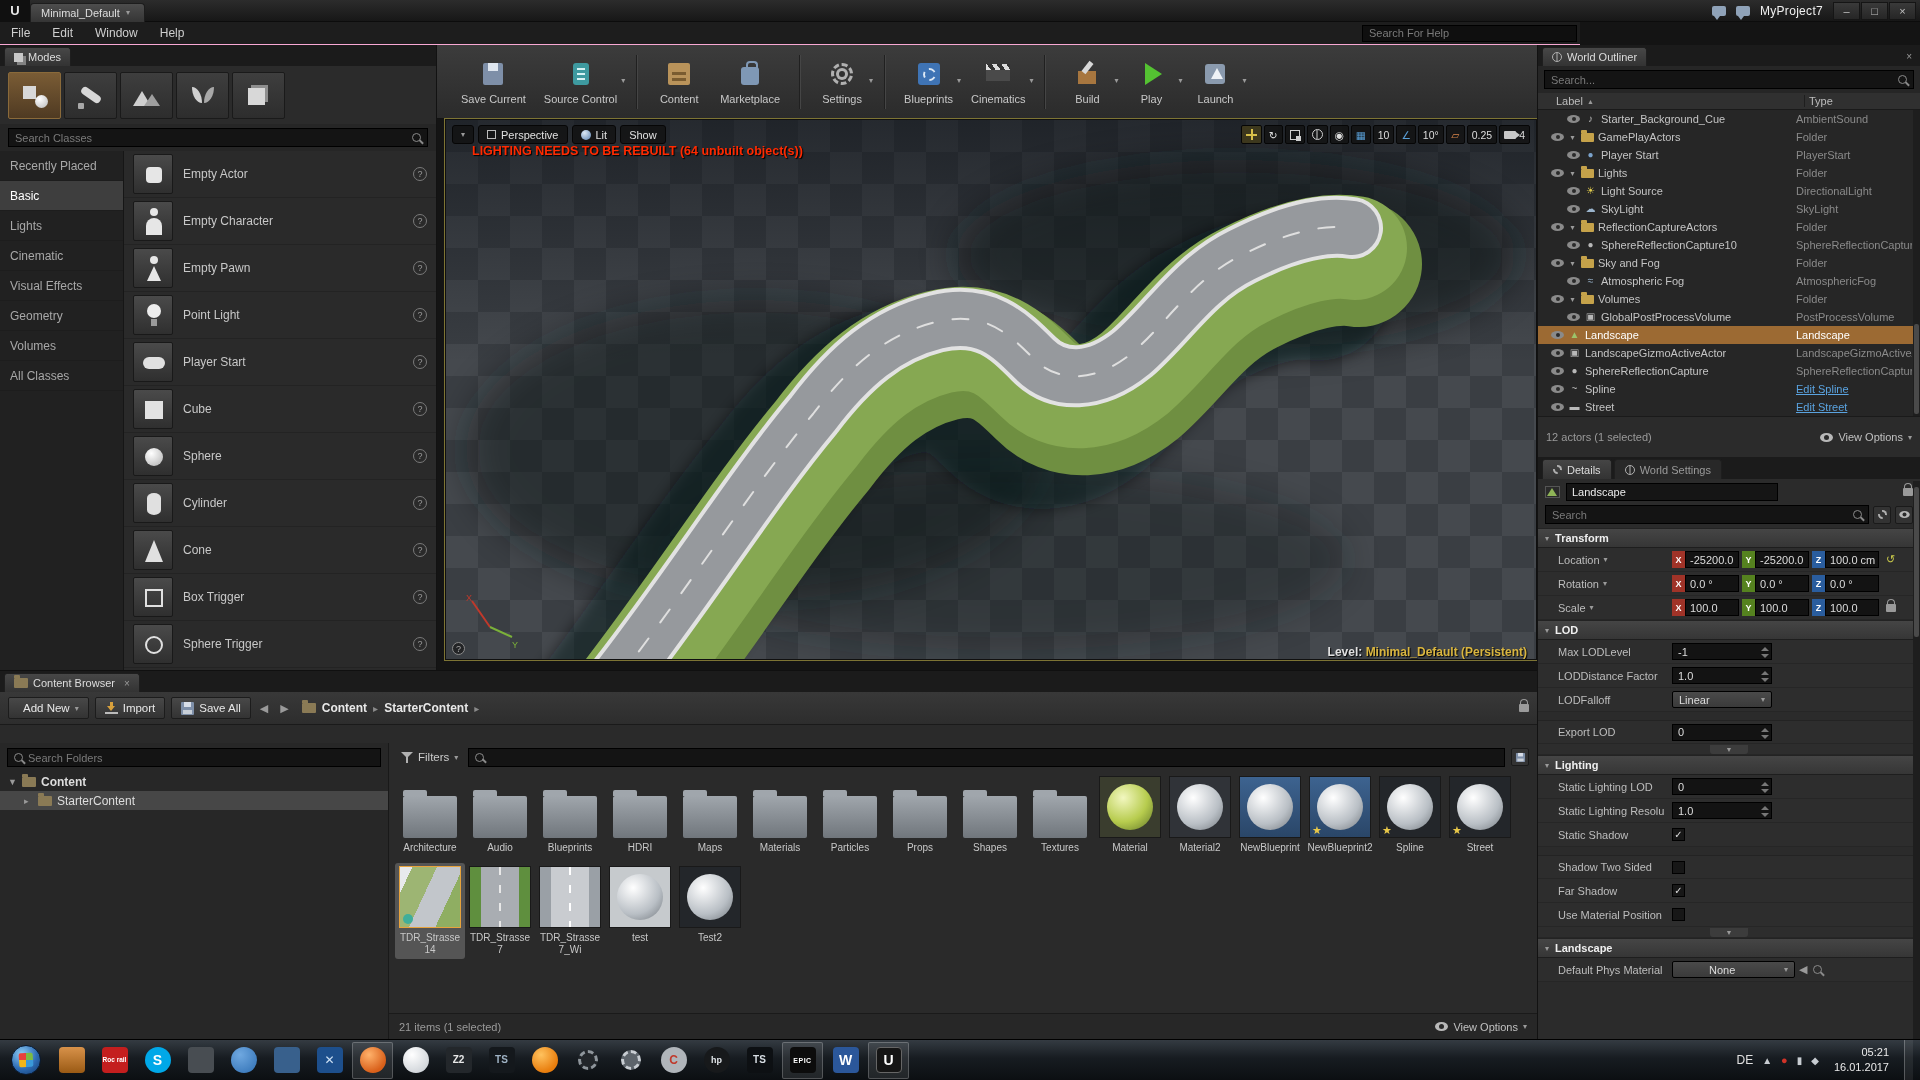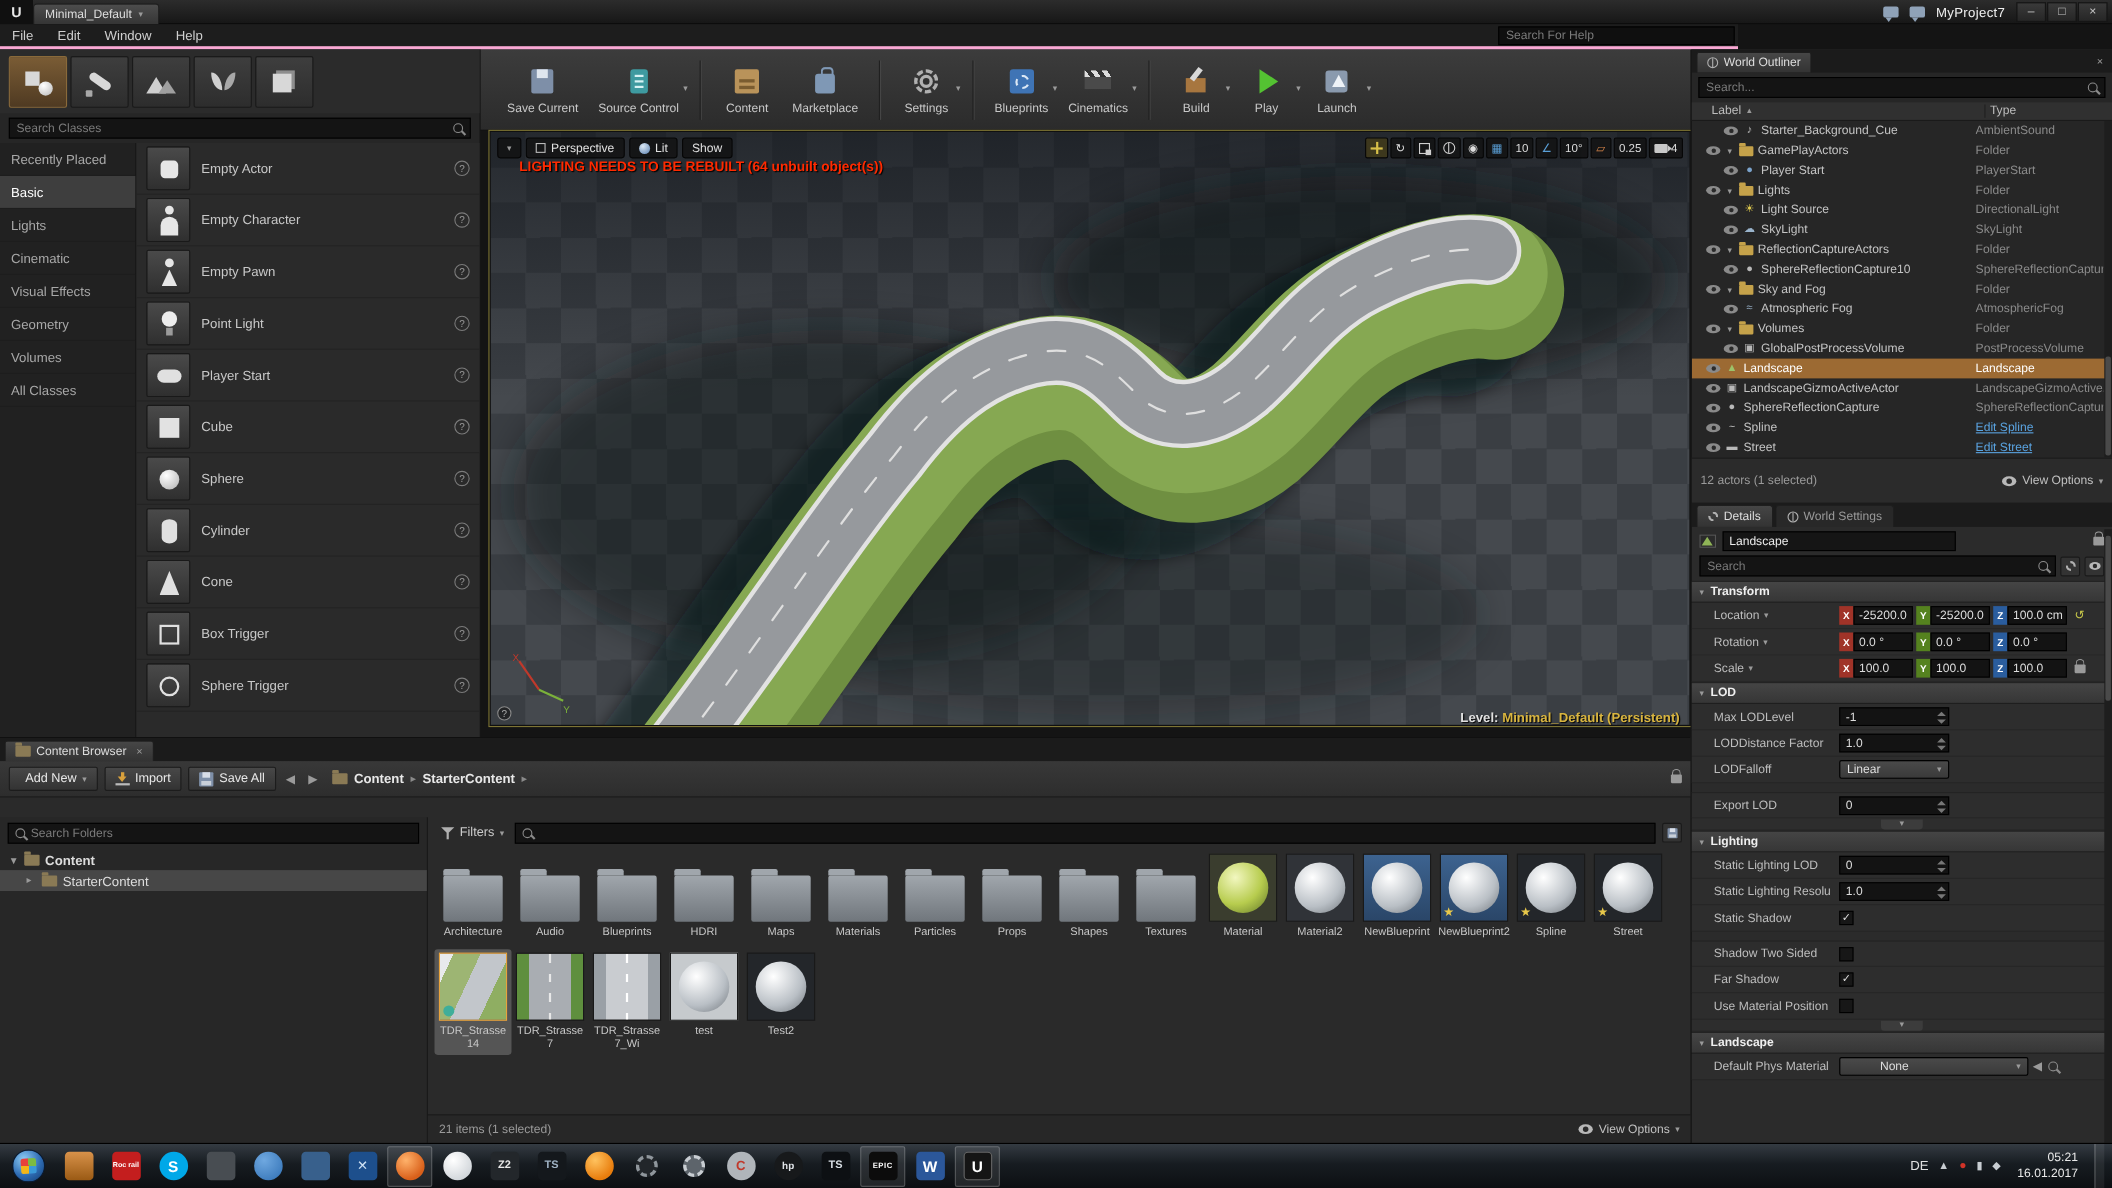--- a/index.html
+++ b/index.html
@@ -13,21 +13,21 @@
 .ue-logo{width:30px;height:22px;display:flex;align-items:center;justify-content:center;color:#e8e8e8;font-weight:bold;font-size:13px;background:#101010;}
 .doc-tab{height:19px;margin-top:3px;padding:0 14px 0 10px;background:linear-gradient(#4d4d4d,#353535);border-radius:4px 4px 0 0;color:#ddd;font-size:11px;display:flex;align-items:center;gap:6px;border:1px solid #1d1d1d;border-bottom:none;}
 .title-right{margin-left:auto;display:flex;align-items:center;gap:10px;padding-right:4px;}
 .bubble{width:14px;height:10px;background:#8fa2b8;border-radius:2px;position:relative;display:inline-block;}
 .bubble::after{content:"";position:absolute;left:2px;bottom:-4px;border-left:3px solid transparent;border-right:3px solid transparent;border-top:4px solid #8fa2b8;}
 .project-name{color:#f0f0f0;font-size:12px;font-weight:normal;letter-spacing:.3px;}
 .win-btns{display:flex;gap:1px;}
 .win-btn{width:27px;height:18px;display:flex;align-items:center;justify-content:center;color:#c2c2c2;font-size:11px;background:linear-gradient(#3a3a3a,#262626);border:1px solid #151515;}
 
 
-#menu-bar{position:absolute;left:0;top:22px;width:1580px;height:23px;background:#1d1d1d;display:flex;align-items:center;border-bottom:3px solid #f9a8d4;}
+#menu-bar{position:absolute;left:0;top:22px;width:1580px;height:23px;background:#1d1d1d;display:flex;align-items:center;border-bottom:1px solid #f9a8d4;}
 .menu-item{padding:0 11px;color:#cfcfcf;font-size:12px;height:100%;display:flex;align-items:center;}
 .help-search{margin-left:auto;margin-right:3px;width:215px;height:17px;background:#0f0f0f;border:1px solid #000;display:flex;align-items:center;padding:0 6px;}
 
 
 .panel-tabbar{height:21px;background:#1b1b1b;display:flex;align-items:flex-end;padding:0 4px;flex:none;}
 .panel-tab{height:19px;background:linear-gradient(#474747,#333);border-radius:3px 3px 0 0;padding:0 9px;display:flex;align-items:center;gap:5px;font-size:11px;color:#ddd;border:1px solid #1e1e1e;border-bottom:none;}
 .tab-x{color:#999;font-size:10px;margin-left:4px;}
 .mag{width:9px;height:9px;border:1.5px solid #8a8a8a;border-radius:50%;position:relative;flex:none;display:inline-block;}
 .mag::after{content:"";position:absolute;width:5px;height:1.5px;background:#8a8a8a;transform:rotate(45deg);right:-4px;bottom:-1px;}
 .lockic{width:10px;height:8px;background:#9a9a9a;border-radius:1px;position:relative;display:inline-block;flex:none;}
@@ -237,21 +237,21 @@
 .vec{display:flex;align-items:center;margin-right:3px;}
 .vtag{width:13px;height:17px;font-size:9px;font-weight:bold;color:#fff;display:flex;align-items:center;justify-content:center;flex:none;}
 .vx{background:#a03328;}.vy{background:#55821f;}.vz{background:#2a5d9e;}
 .vval{width:54px;height:17px;background:#131313;border:1px solid #000;color:#ddd;font-size:11px;display:flex;align-items:center;padding:0 4px;overflow:hidden;white-space:nowrap;}
 .reset-ic{color:#c8c84a;font-size:11px;margin-left:4px;}
 .nval{width:100px;height:17px;background:#131313;border:1px solid #000;color:#ddd;font-size:11px;display:flex;align-items:center;padding:0 5px;position:relative;}
 .spin{position:absolute;right:2px;top:3px;width:8px;height:11px;}
 .spin::before{content:"";position:absolute;top:0;left:0;border-left:4px solid transparent;border-right:4px solid transparent;border-bottom:4px solid #777;}
 .spin::after{content:"";position:absolute;bottom:0;left:0;border-left:4px solid transparent;border-right:4px solid transparent;border-top:4px solid #777;}
 .dd{height:17px;background:linear-gradient(#4a4a4a,#3a3a3a);border:1px solid #000;display:flex;align-items:center;justify-content:space-between;padding:0 6px;width:100px;color:#ddd;font-size:11px;border-radius:2px;}
-.dd.wide{width:172px;padding-left:36px;}
+.dd.wide{width:123px;padding-left:36px;}
 .chk{width:13px;height:13px;background:#171717;border:1px solid #000;color:#ddd;font-size:10px;line-height:12px;text-align:center;}
 .adv{height:11px;display:flex;align-items:center;justify-content:center;background:#2d2d2d;border-bottom:1px solid #262626;flex:none;}
 .adv-knob{width:38px;height:9px;background:#3c3c3c;border-radius:0 0 3px 3px;color:#9a9a9a;font-size:7px;display:flex;align-items:center;justify-content:center;}
 .gap8{margin-top:8px;border-top:1px solid #232323;}
 .d-scroll{position:absolute;right:0;top:24px;width:7px;bottom:0;background:#1e1e1e;}
 .d-thumb{position:absolute;right:1px;top:6px;width:5px;height:150px;background:#4a4a4a;border-radius:2px;}
 
 
 #taskbar{position:absolute;left:0;top:1039px;width:1920px;height:41px;background:linear-gradient(#343b42 0%,#171c21 45%,#0c0f12 100%);display:flex;align-items:center;padding:0 3px;gap:2px;border-top:1px solid #000;}
 .tb-start{width:46px;height:38px;display:flex;align-items:center;justify-content:center;}
@@ -312,20 +312,26 @@
   <span class="menu-item">File</span>
   <span class="menu-item">Edit</span>
   <span class="menu-item">Window</span>
   <span class="menu-item">Help</span>
   <div class="help-search">
     <input placeholder="Search For Help" style="">
   </div>
 </div>
 
 <div id="modes">
+  <div class="panel-tabbar">
+    <div class="panel-tab">
+      <span class="modes-ic"></span>
+      <span>Modes</span>
+    </div>
+  </div>
   <div class="mode-icons">
     <div class="mode-btn active">
         <span class="mi mi-place"></span>
       </div>
     <div class="mode-btn">
         <span class="mi mi-paint"></span>
       </div>
     <div class="mode-btn">
         <span class="mi mi-land"></span>
       </div>

